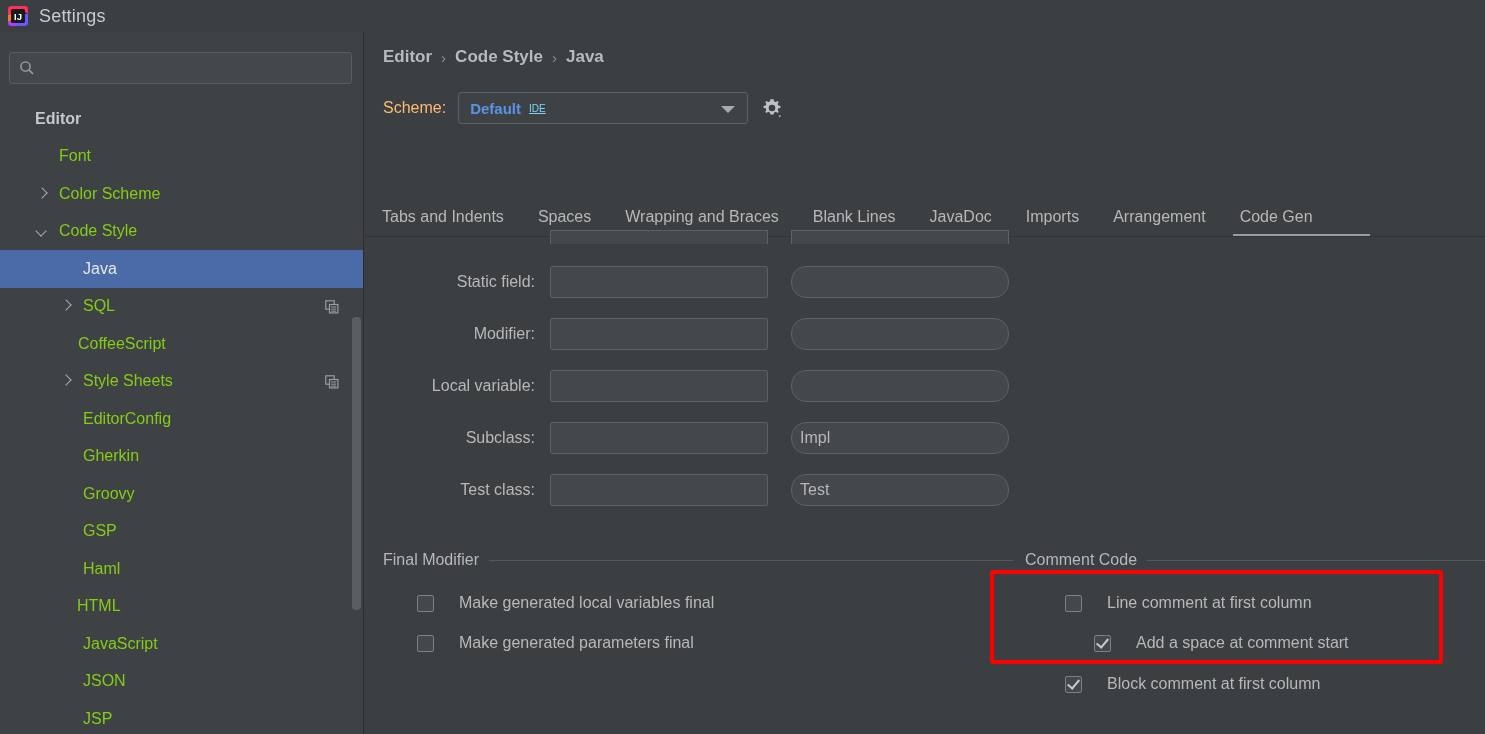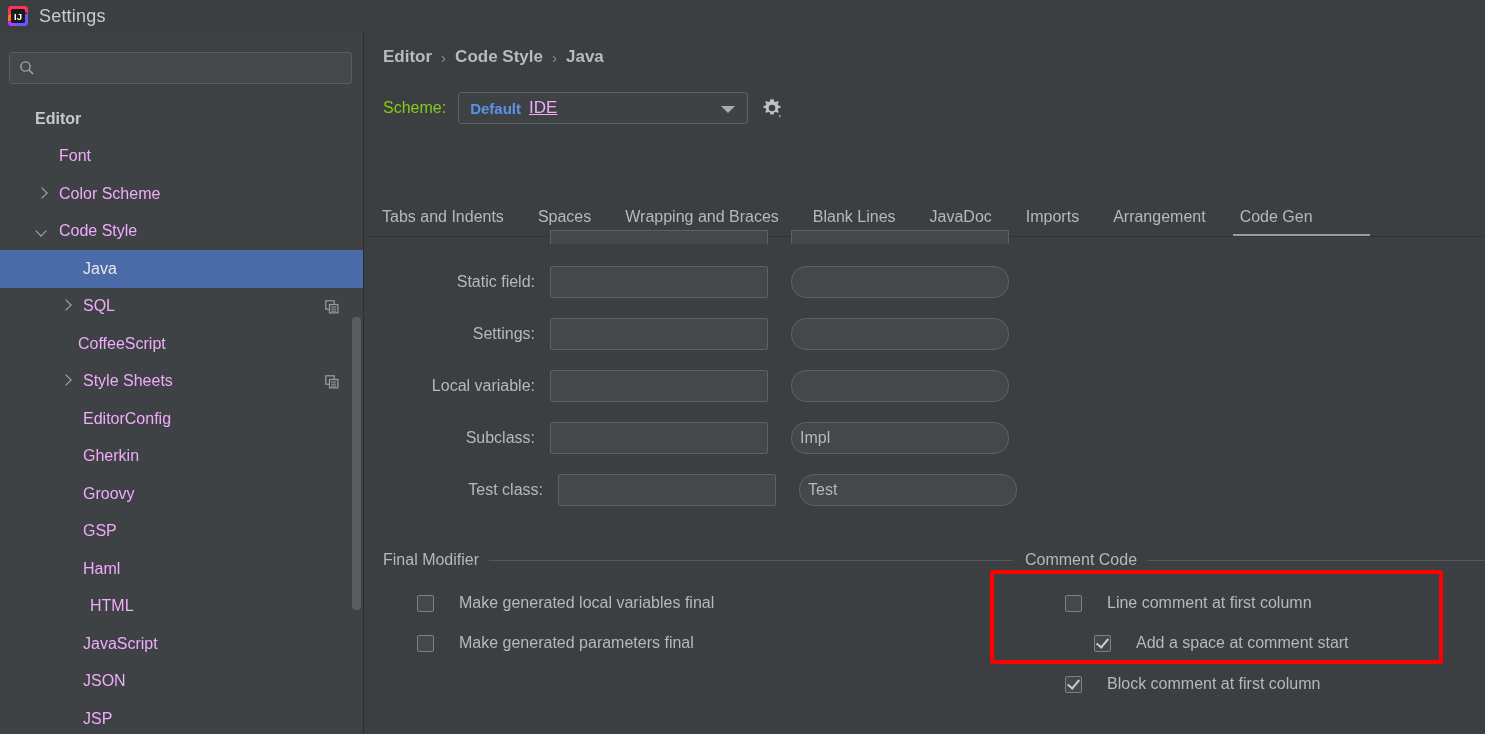--- a/index.html
+++ b/index.html
@@ -44,21 +44,21 @@
   #search-icon { margin-left: 9px; width: 16px; height: 16px; flex: none; }
   #search-input {
     flex: 1; height: 28px; background: transparent; border: none; outline: none;
     color: #bbbbbb; font-size: 14px; font-family: "Liberation Sans", sans-serif;
     padding: 0 6px;
   }
 
   #tree { position: absolute; left: 0; top: 68px; width: 364px; bottom: 0; }
   .tree-row {
     position: relative; height: 37.5px; display: flex; align-items: center;
-    width: 364px; color: #f0abfc; font-size: 16px; white-space: nowrap;
+    width: 364px; color: #84cc16; font-size: 16px; white-space: nowrap;
   }
   .tree-row.root { font-weight: bold; color: #c6c9cb; }
   .tree-row.selected { background: #4a6ba8; color: #e6e8ea; }
   .arrow {
     width: 12px; height: 12px; flex: none; position: relative;
   }
   .arrow.right::before {
     content: ""; position: absolute; left: 2px; top: 1px;
     width: 7px; height: 7px;
     border-right: 1.6px solid #a8abad; border-top: 1.6px solid #a8abad;
@@ -88,28 +88,28 @@
     position: absolute; left: 18px; top: 15px;
     font-size: 17px; font-weight: bold; color: #b7bbbe;
     display: flex; align-items: center; gap: 9px;
   }
   #breadcrumb .sep { color: #8d9194; font-weight: normal; font-size: 15px; }
 
   #scheme-row {
     position: absolute; left: 18px; top: 60px;
     display: flex; align-items: center; gap: 12px;
   }
-  #scheme-label { font-size: 16px; color: #84cc16; }
+  #scheme-label { font-size: 16px; color: #fdba74; }
   #scheme-combo {
     width: 290px; height: 32px;
     background: #3f4245; border: 1px solid #5e6164; border-radius: 3px;
     display: flex; align-items: center; position: relative;
   }
   #scheme-name { margin-left: 11px; font-size: 15px; font-weight: bold; color: #5a93e8; }
-  #scheme-sub { margin-left: 8px; font-size: 17px; color: #f0abfc; text-decoration: underline; }
+  #scheme-sub { margin-left: 8px; font-size: 10px; color: #7dd3fc; text-decoration: underline; }
   #scheme-caret {
     position: absolute; right: 12px; top: 13px;
     width: 0; height: 0;
     border-left: 7px solid transparent; border-right: 7px solid transparent;
     border-top: 7px solid #a9acae;
   }
   #gear-btn { width: 24px; height: 24px; position: relative; }
 
   
   #tabs {
@@ -294,21 +294,21 @@
           <span class="tree-label" style="margin-left: 11px;">GSP</span>
         </div>
         <div class="tree-row">
           <span style="display: inline-block; width: 60px; flex: 0 0 auto;"></span>
           <span class="arrow"></span>
           <span class="tree-label" style="margin-left: 11px;">Haml</span>
         </div>
         <div class="tree-row">
           <span style="display: inline-block; width: 60px; flex: 0 0 auto;"></span>
           <span class="arrow"></span>
-          <span class="tree-label" style="margin-left: 18px;">HTML</span>
+          <span class="tree-label" style="margin-left: 5px;">HTML</span>
         </div>
         <div class="tree-row">
           <span style="display: inline-block; width: 60px; flex: 0 0 auto;"></span>
           <span class="arrow"></span>
           <span class="tree-label" style="margin-left: 11px;">JavaScript</span>
         </div>
         <div class="tree-row">
           <span style="display: inline-block; width: 60px; flex: 0 0 auto;"></span>
           <span class="arrow"></span>
           <span class="tree-label" style="margin-left: 11px;">JSON</span>
@@ -384,35 +384,35 @@
         <div class="clipped-box second"></div>
       </div>
 
       <div id="field-rows">
           <div class="field-row" style="top: 18px;">
             <div class="field-label">Static field:</div>
             <input type="text" class="field-input" value="" style="">
             <input type="text" class="field-input second" value="" style="">
           </div>
           <div class="field-row" style="top: 70px;">
-            <div class="field-label">Settings:</div>
+            <div class="field-label">Modifier:</div>
             <input type="text" class="field-input" value="" style="">
             <input type="text" class="field-input second" value="" style="">
           </div>
           <div class="field-row" style="top: 122px;">
             <div class="field-label">Local variable:</div>
             <input type="text" class="field-input" value="" style="">
             <input type="text" class="field-input second" value="" style="">
           </div>
           <div class="field-row" style="top: 174px;">
             <div class="field-label">Subclass:</div>
             <input type="text" class="field-input" value="" style="">
             <input type="text" class="field-input second" value="Impl" style="">
           </div>
-          <div class="field-row" style="top: 226px; justify-content: center;">
+          <div class="field-row" style="top: 226px;">
             <div class="field-label">Test class:</div>
             <input type="text" class="field-input" value="" style="">
             <input type="text" class="field-input second" value="Test" style="">
           </div>
         </div>
 
       <div id="radio-clip" style="position:absolute; left:0; top:0; width:420px; overflow:hidden;">
         
       </div>
 

